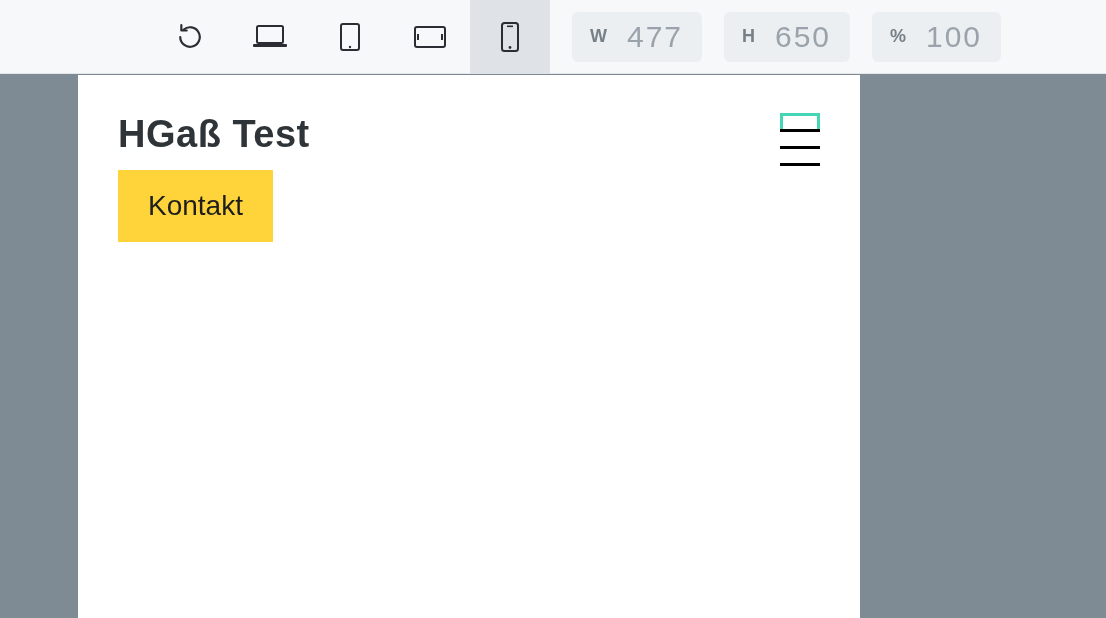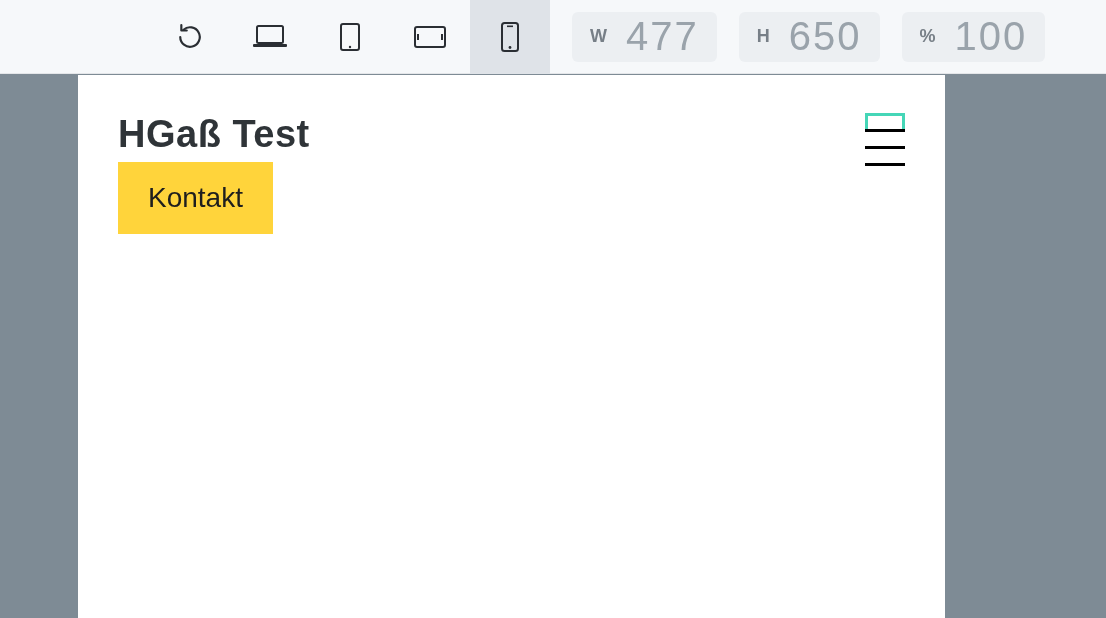--- a/index.html
+++ b/index.html
@@ -40,42 +40,42 @@
     padding: 0 18px;
   }
   .dim-label {
     font-size: 18px;
     letter-spacing: 1px;
     font-weight: 700;
     color: #777f87;
     margin-right: 18px;
   }
   .dim-value {
-    font-size: 40px;
+    font-size: 30px;
     color: #9aa3ab;
     font-weight: 400;
     letter-spacing: 2px;
     min-width: 58px;
     text-align: center;
   }
 
   .stage {
     position: absolute;
     top: 75px;
     left: 0;
     right: 0;
     bottom: 0;
     background: #7e8b95;
   }
 
   .canvas {
     position: absolute;
     top: 0;
     left: 78px;
-    width: 867px;
+    width: 782px;
     bottom: 0;
     background: #ffffff;
   }
 
   .site-header {
     display: flex;
     justify-content: space-between;
     align-items: flex-start;
     padding: 38px 40px 0 40px;
   }
@@ -89,21 +89,21 @@
     letter-spacing: 0.5px;
   }
 
   .kontakt-btn {
     display: inline-block;
     background: #ffd43b;
     color: #1e1e1e;
     font-size: 28px;
     font-weight: 400;
     padding: 20px 30px;
-    margin-top: 6px;
+    margin-top: 14px;
     cursor: pointer;
   }
 
   .hamburger {
     width: 40px;
     height: 54px;
     position: relative;
     cursor: pointer;
     margin-top: 2px;
   }

